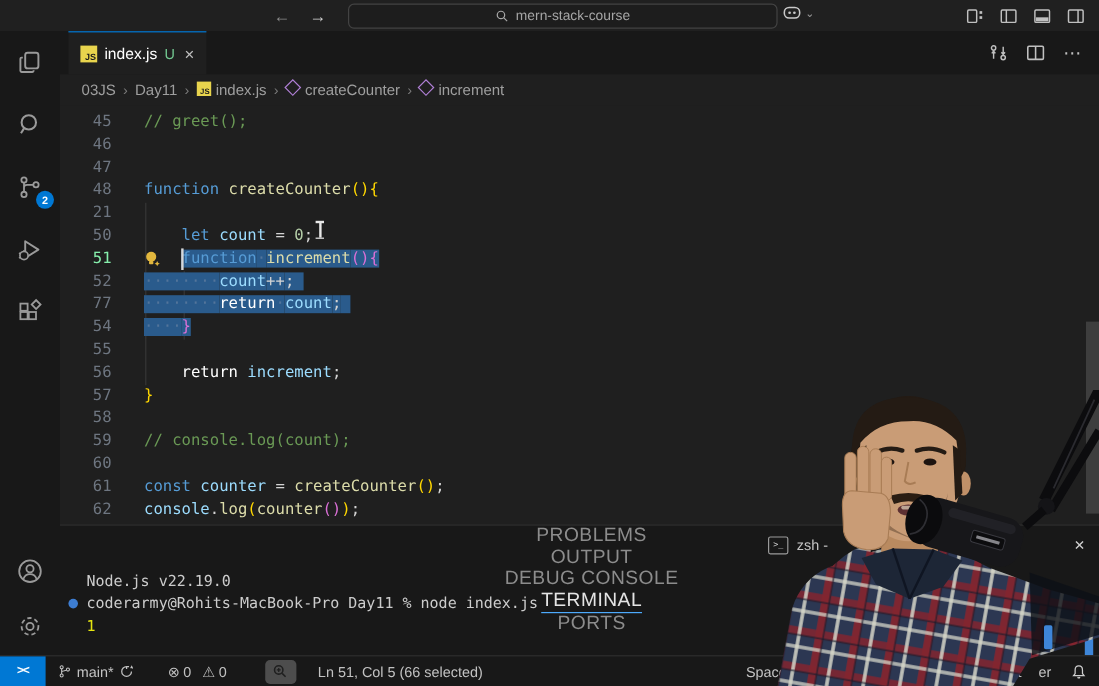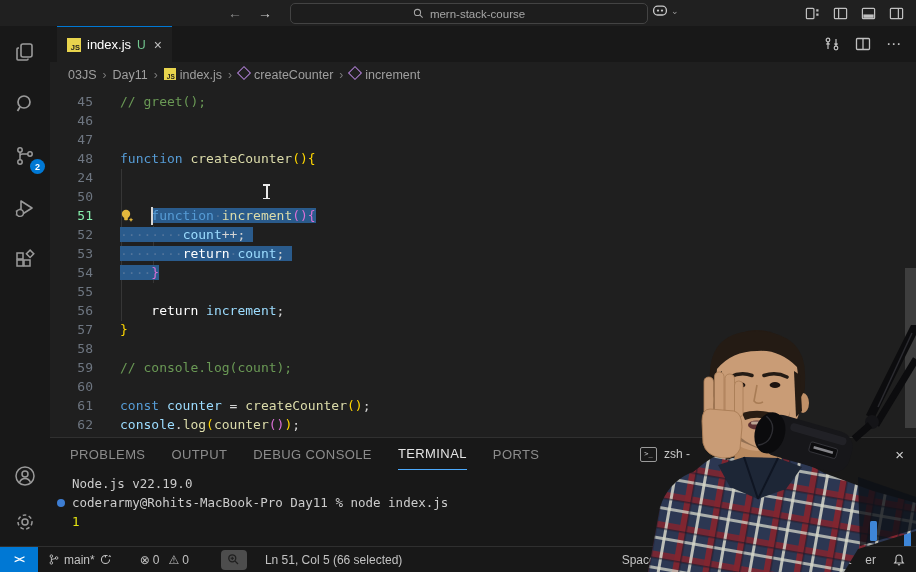--- a/index.html
+++ b/index.html
@@ -58,22 +58,22 @@
   .caret{position:absolute;width:2px;height:18px;background:#d7d7d7;}
   .ibeam{position:absolute;width:9px;height:15px;}
   .ibeam i{position:absolute;left:4px;top:1px;width:1.5px;height:13px;background:#e8e8e8;}
   .ibeam u{position:absolute;left:1px;width:7px;height:1.5px;background:#e8e8e8;}
   .ibeam u.b{bottom:0;} .ibeam u.t{top:0;}
   .scroll-thumb{position:absolute;right:0;top:180px;width:11px;height:160px;background:rgba(121,121,121,0.35);}
   .lightbulb{position:absolute;left:69px;top:120px;}
 
   
   .panel{position:absolute;left:50px;top:437px;right:0;height:109px;background:#181818;border-top:1px solid #303030;box-sizing:border-box;}
-  .panel-tabs{position:relative;height:32px;display:flex;align-items:center;padding-left:20px;gap:26px;
-     font-size:13px;letter-spacing:0.4px;color:#8c8c8c;}
+  .panel-tabs{position:relative;height:32px;display:flex;align-items:center;padding-left:20px;
+     font-size:16px;letter-spacing:0.4px;color:#8c8c8c;flex-direction:column;}
   .ptab{height:32px;display:flex;align-items:center;box-sizing:border-box;}
   .ptab.active{color:#e4e4e4;border-bottom:1px solid #4daafc;}
   .shell-entry{position:absolute;left:590px;top:0;height:32px;display:flex;align-items:center;gap:7px;font-size:12px;color:#c7c7c7;}
   .shell-icon{width:15px;height:13px;border:1px solid #9a9a9a;border-radius:2px;font-size:7px;display:flex;align-items:center;
      justify-content:center;color:#cfcfcf;font-family:"DejaVu Sans Mono",monospace;}
   .panel-close{position:absolute;right:12px;top:0;height:32px;display:flex;align-items:center;font-size:15px;color:#d0d0d0;}
   .term-lines{position:absolute;left:0;top:36px;right:0;}
   .tline{position:relative;display:flex;height:19px;line-height:19px;font-family:"DejaVu Sans Mono","Liberation Mono",monospace;font-size:12.5px;padding-left:22px;white-space:pre;}
   .t-fg{color:#cccccc}.t-yellow{color:#e5e510}
   .tdeco{position:absolute;left:4px;top:0;width:14px;height:19px;display:flex;align-items:center;justify-content:center;}
@@ -255,25 +255,25 @@
     </div>
 
   <div class="editor mono">
     <div class="indent-guide" style="left:71px;top:81px;height:152px;"></div>
     <div class="indent-guide" style="left:103px;top:138px;height:57px;"></div>
     <div class="code-lines">
         <div class="cline"><span class="ln">45</span><span class="codetext"><span class="c-comment">// greet();</span></span></div>
         <div class="cline"><span class="ln">46</span><span class="codetext"></span></div>
         <div class="cline"><span class="ln">47</span><span class="codetext"></span></div>
         <div class="cline"><span class="ln">48</span><span class="codetext"><span class="c-kw">function</span><span class="c-plain"> </span><span class="c-fn">createCounter</span><span class="c-b1">(){</span></span></div>
-        <div class="cline"><span class="ln">24</span><span class="codetext"></span></div>
-        <div class="cline"><span class="ln">50</span></div>
+        <div class="cline"><span class="ln">21</span><span class="codetext"></span></div>
+        <div class="cline"><span class="ln">50</span><span class="codetext"><span class="c-plain">    </span><span class="c-kw">let</span><span class="c-plain"> </span><span class="c-var">count</span><span class="c-plain"> = </span><span class="c-num">0</span><span class="c-plain">;</span></span></div>
         <div class="cline"><span class="ln active">51</span><span class="codetext"><span class="c-plain">    </span><span class="c-kw sel">function</span><span class="c-ws sel">·</span><span class="c-fn sel">increment</span><span class="c-b2 sel">(){</span></span></div>
         <div class="cline"><span class="ln">52</span><span class="codetext"><span class="c-ws sel">········</span><span class="c-var sel">count</span><span class="c-plain sel">++</span><span class="c-plain sel">;</span><span class="c-plain sel"> </span></span></div>
-        <div class="cline"><span class="ln">53</span><span class="codetext"><span class="c-ws sel">········</span><span class="c-ctrl sel">return</span><span class="c-ws sel">·</span><span class="c-var sel">count</span><span class="c-plain sel">;</span><span class="c-plain sel"> </span></span></div>
+        <div class="cline"><span class="ln">77</span><span class="codetext"><span class="c-ws sel">········</span><span class="c-ctrl sel">return</span><span class="c-ws sel">·</span><span class="c-var sel">count</span><span class="c-plain sel">;</span><span class="c-plain sel"> </span></span></div>
         <div class="cline"><span class="ln">54</span><span class="codetext"><span class="c-ws sel">····</span><span class="c-b2 sel">}</span></span></div>
         <div class="cline"><span class="ln">55</span><span class="codetext"></span></div>
         <div class="cline"><span class="ln">56</span><span class="codetext"><span class="c-plain">    </span><span class="c-ctrl">return</span><span class="c-plain"> </span><span class="c-var">increment</span><span class="c-plain">;</span></span></div>
         <div class="cline"><span class="ln">57</span><span class="codetext"><span class="c-b1">}</span></span></div>
         <div class="cline"><span class="ln">58</span><span class="codetext"></span></div>
         <div class="cline"><span class="ln">59</span><span class="codetext"><span class="c-comment">// console.log(count);</span></span></div>
         <div class="cline"><span class="ln">60</span><span class="codetext"></span></div>
         <div class="cline"><span class="ln">61</span><span class="codetext"><span class="c-kw">const</span><span class="c-plain"> </span><span class="c-var">counter</span><span class="c-plain"> = </span><span class="c-fn">createCounter</span><span class="c-b1">()</span><span class="c-plain">;</span></span></div>
         <div class="cline"><span class="ln">62</span><span class="codetext"><span class="c-var">console</span><span class="c-plain">.</span><span class="c-fn">log</span><span class="c-b1">(</span><span class="c-fn">counter</span><span class="c-b2">()</span><span class="c-b1">)</span><span class="c-plain">;</span></span></div>
       </div>

